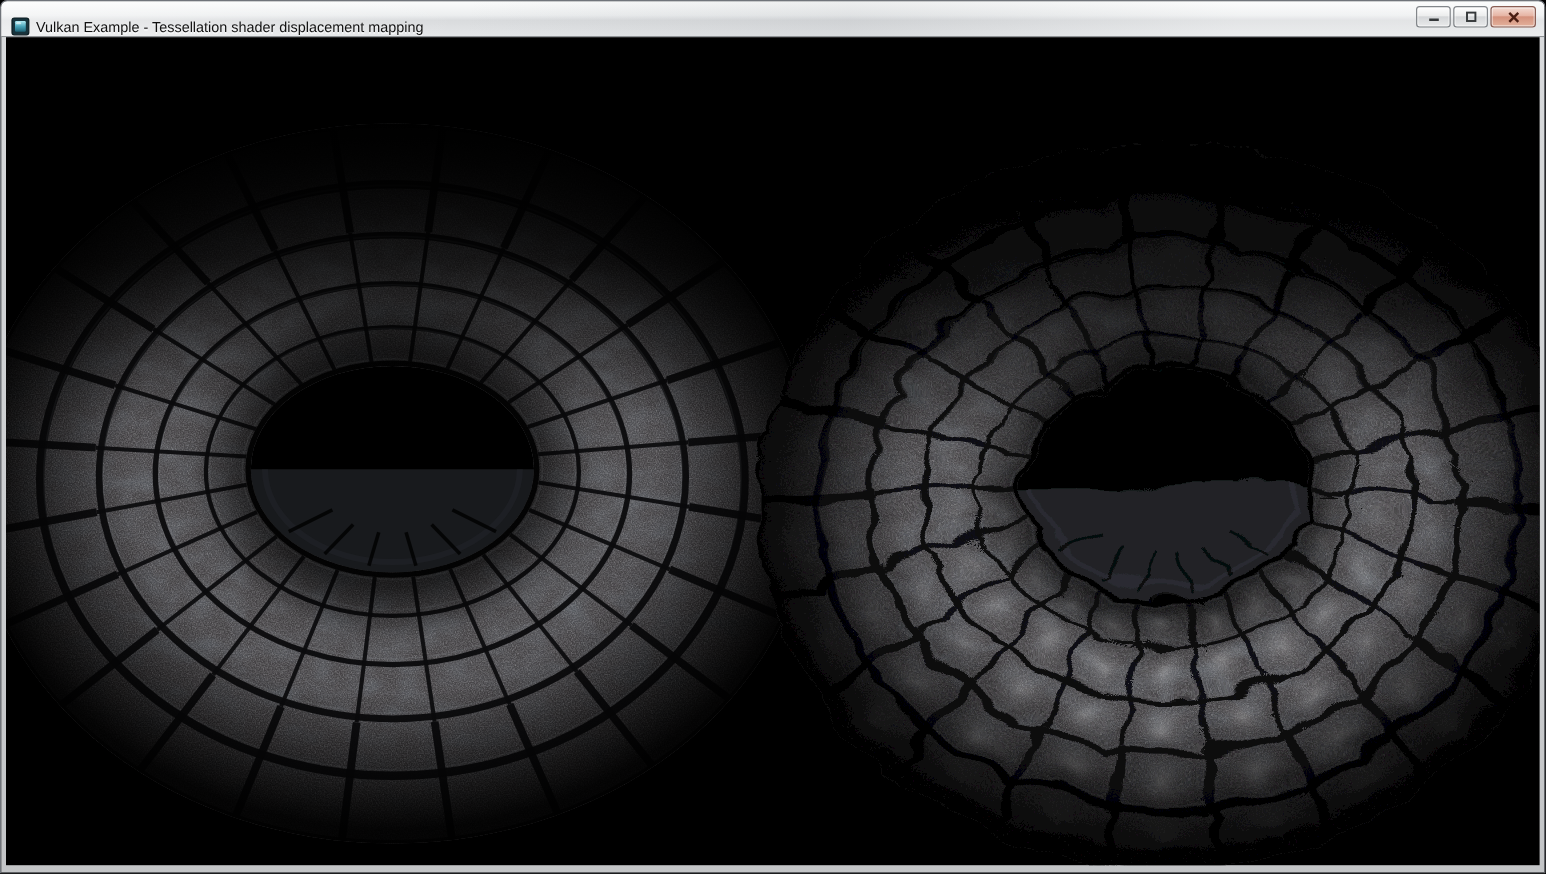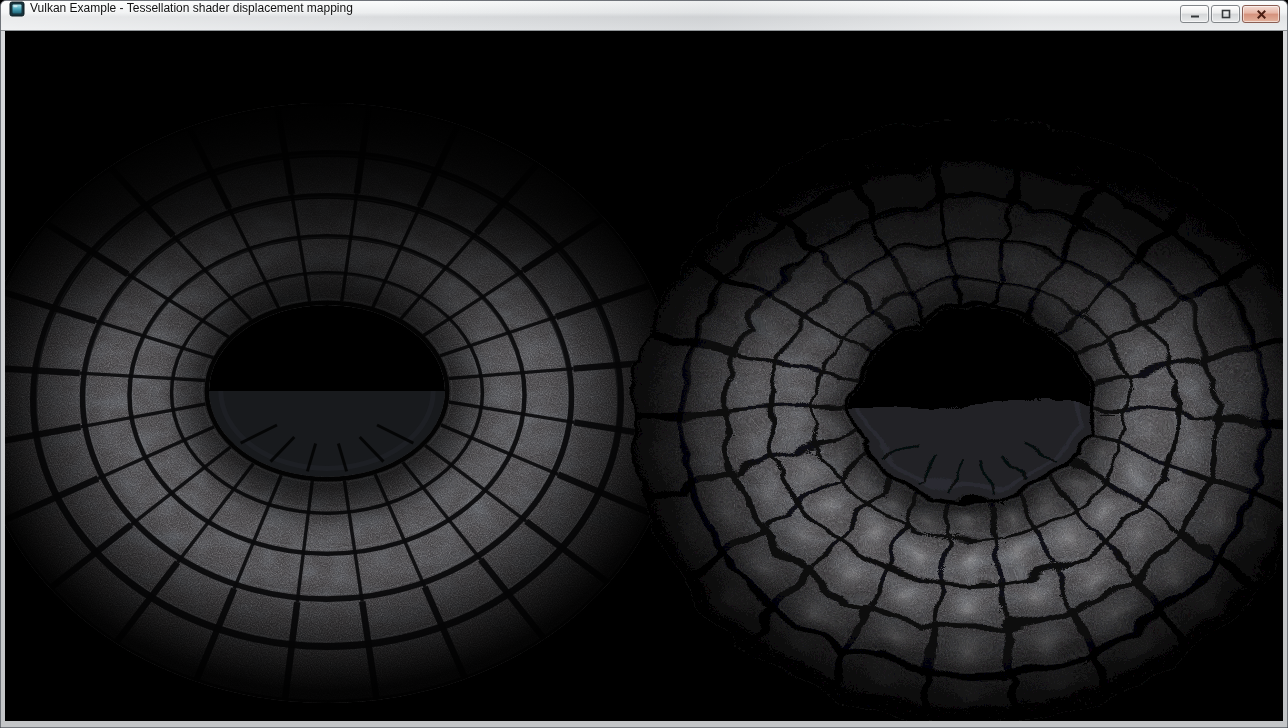--- a/index.html
+++ b/index.html
@@ -10,21 +10,21 @@
     border:1px solid #70747a;border-radius:6px 6px 0 0;
     font-family:"Liberation Sans","DejaVu Sans",sans-serif;
     overflow:hidden;
   }
   .titlebar{
     position:absolute;top:0;left:0;right:0;height:30px;
     background:
       linear-gradient(100deg, rgba(255,255,255,0.45) 0%, rgba(255,255,255,0) 30%, rgba(120,125,130,0.10) 55%, rgba(255,255,255,0.25) 80%),
       linear-gradient(180deg,#fbfcfc 0%,#eceeef 40%,#d9dbdd 55%,#e4e6e8 100%);
     border-bottom:1px solid #8f9396;
-    display:flex;align-items:flex-start;
+    display:flex;align-items:flex-end;
     border-radius:5px 5px 0 0;
   }
   .app-icon{width:16px;height:16px;margin:0 5px 0 8px;display:inline-block;flex:0 0 auto;}
   .title{
     font-size:12px;color:#111;white-space:nowrap;overflow:hidden;
     text-shadow:0 1px 0 rgba(255,255,255,0.6);
   }
   .controls{
     position:absolute;top:4px;right:7px;display:flex;gap:2px;
   }

